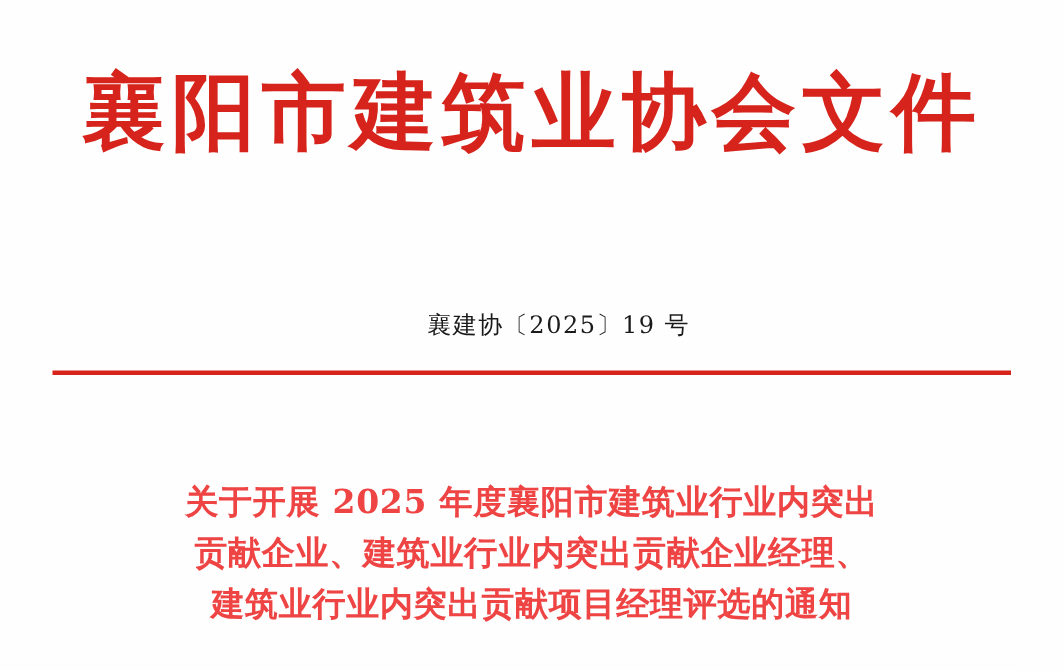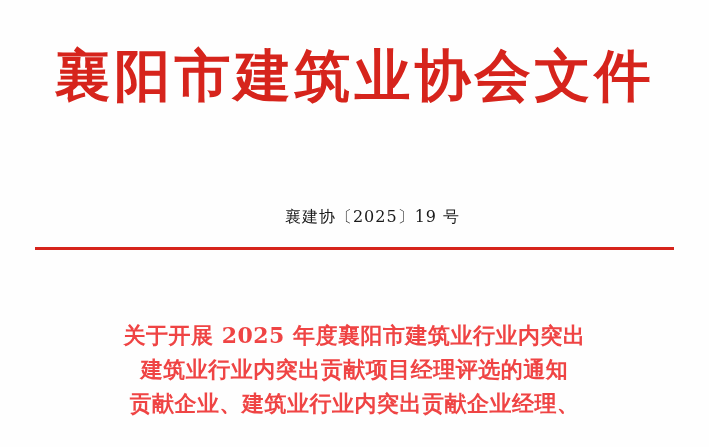--- a/index.html
+++ b/index.html
@@ -77,17 +77,17 @@
 <div class="page">
 
   <div class="masthead">襄阳市建筑业协会文件</div>
 
   <div class="docnumber">襄建协〔2025〕19 号</div>
 
   <div class="redline"></div>
 
   <div class="title-block">
     <span class="title-line">关于开展 2025 年度襄阳市建筑业行业内突出</span>
+    <span class="title-line">贡献企业、建筑业行业内突出贡献企业经理、</span>
     <span class="title-line">建筑业行业内突出贡献项目经理评选的通知</span>
-    <span class="title-line">贡献企业、建筑业行业内突出贡献企业经理、</span>
   </div>
 
 </div>
 
 </body></html>

